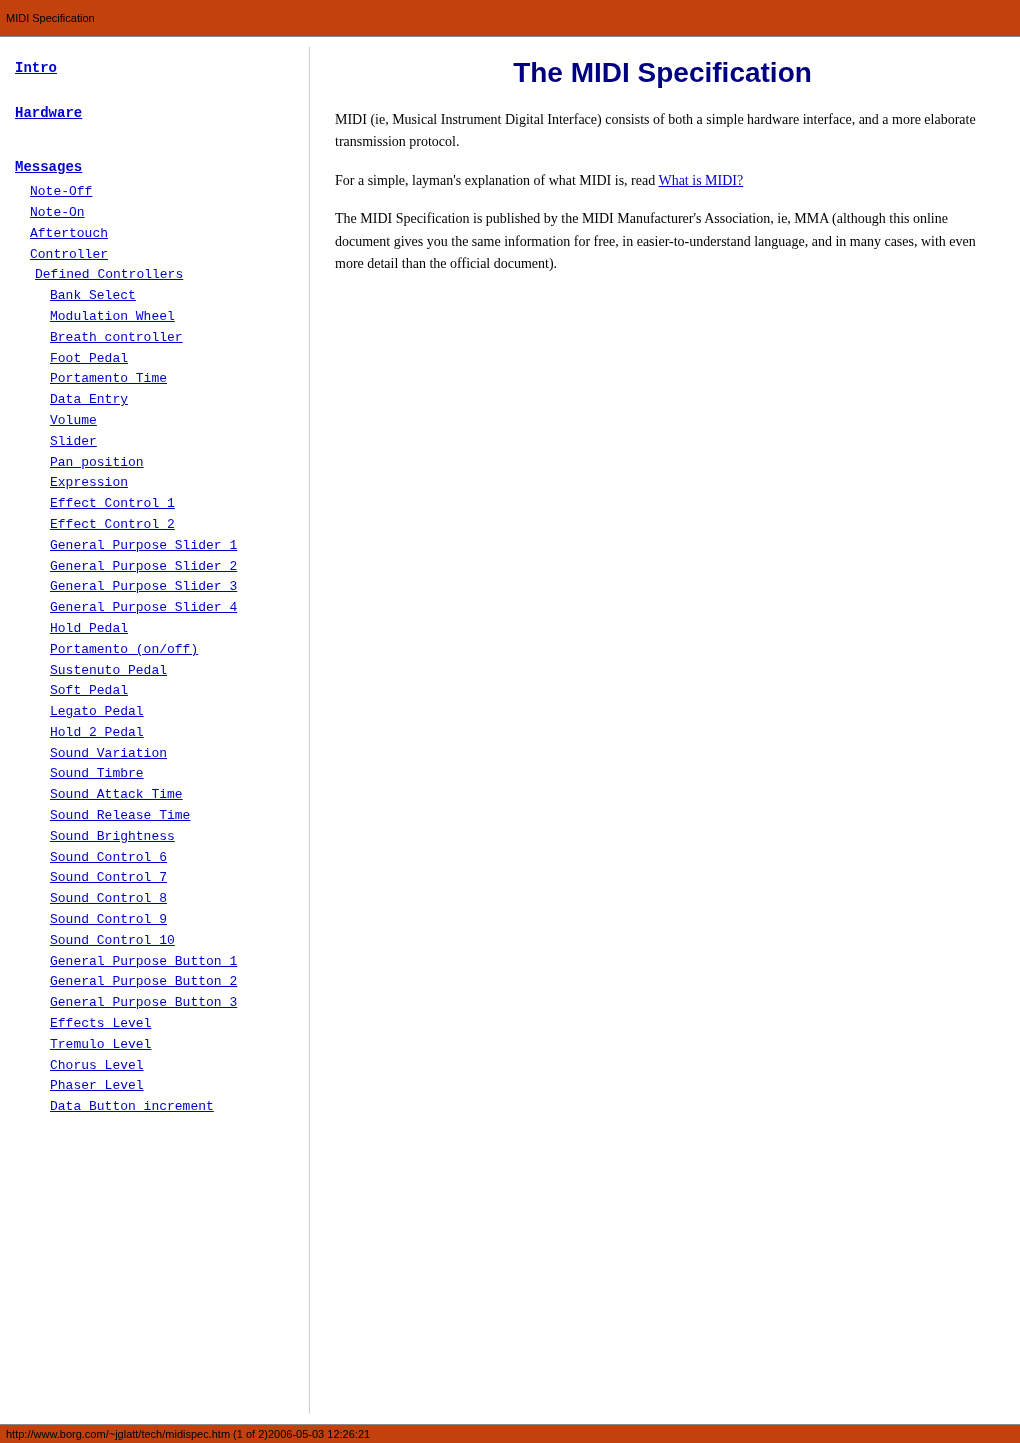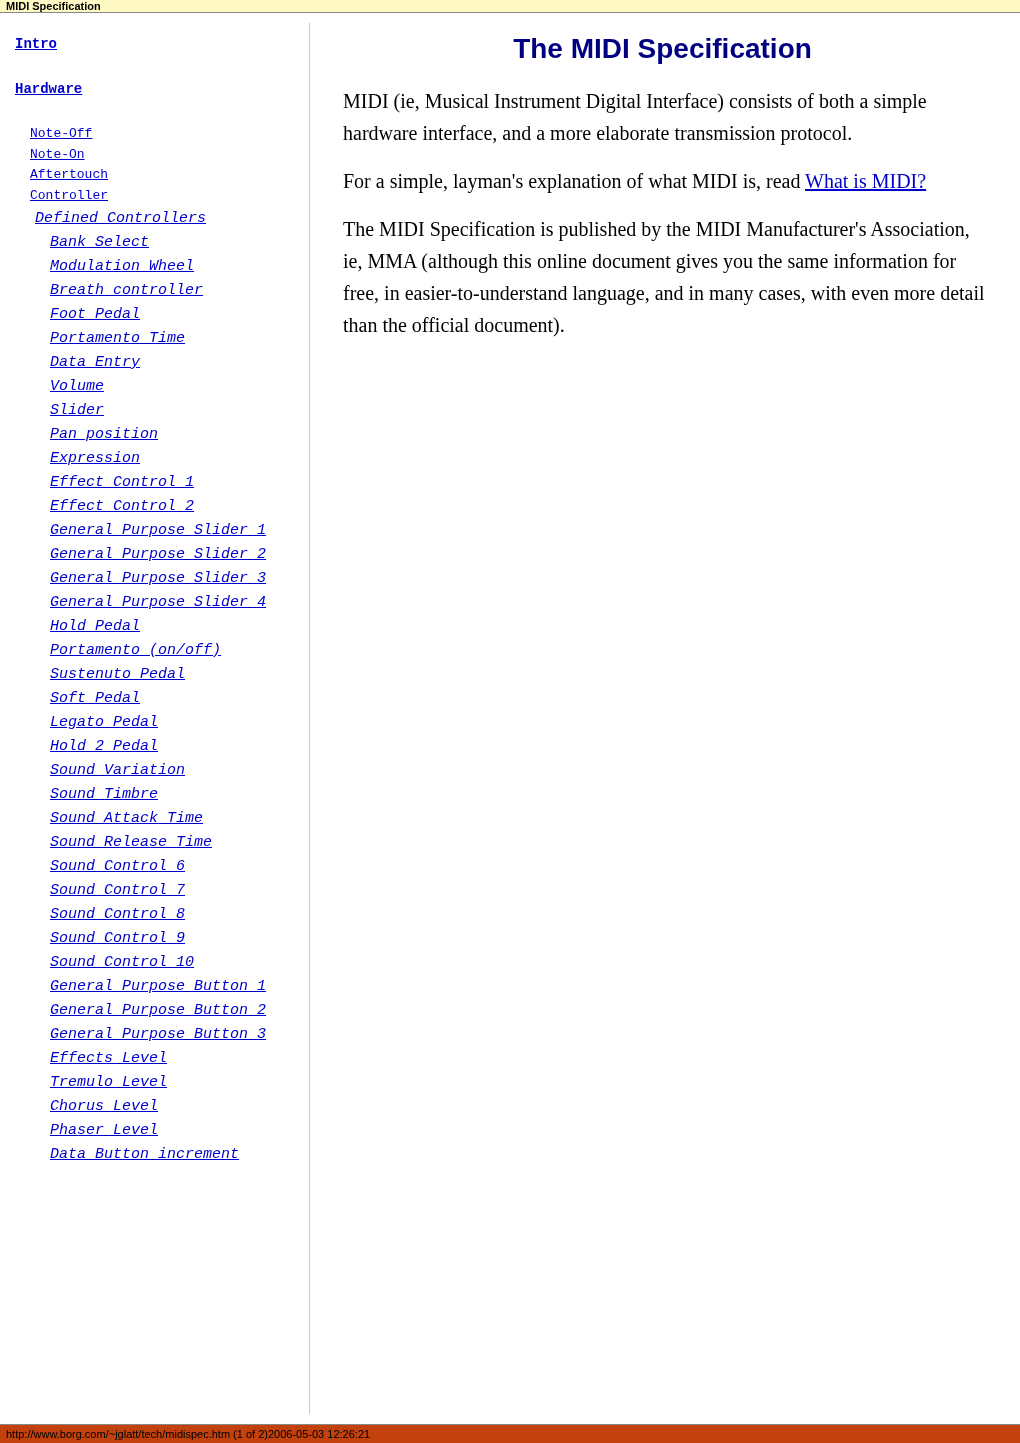--- a/index.html
+++ b/index.html
@@ -9,26 +9,25 @@
     }
 
     body {
       font-family: Times New Roman, serif;
       font-size: 14px;
       background: #ffffff;
       color: #000000;
     }
 
     .title-bar {
-      background: #fef9c3;
+      background: #c2410c;
       border-bottom: 1px solid #888;
-      padding: 0 6px;
+      padding: 12px 6px;
       font-size: 11px;
       font-family: Arial, sans-serif;
-      font-weight: bold;
     }
 
     .page-wrapper {
       display: flex;
       flex-direction: column;
       min-height: 1443px;
     }
 
     .content-area {
       display: flex;
@@ -65,43 +64,41 @@
       margin-bottom: 4px;
     }
 
     .sidebar .sub-link {
       padding-left: 15px;
       font-size: 13px;
     }
 
     .sidebar .sub-sub-link {
       padding-left: 30px;
-      font-size: 15px;
-      font-style: italic;
+      font-size: 13px;
     }
 
     .main-content {
       flex: 1;
       padding: 10px 30px 10px 25px;
     }
 
     .main-content h1 {
       font-family: Arial, sans-serif;
       font-size: 28px;
       font-weight: bold;
       text-align: center;
       color: #000080;
       margin-bottom: 20px;
     }
 
     .main-content p {
-      font-size: 20px;
+      font-size: 14px;
       line-height: 1.6;
       margin-bottom: 16px;
-      margin-left: 8px;
     }
 
     .main-content a {
       color: #0000cc;
       text-decoration: underline;
     }
 
     .status-bar {
       border-top: 1px solid #888;
       padding: 3px 6px;
@@ -125,20 +122,21 @@
     <div class="sidebar">
 
       <a class="top-link" href="#intro">Intro</a>
 
       <br>
 
       <a class="top-link" href="#hardware">Hardware</a>
 
       <br>
 
+      <a class="section-link" href="#messages">Messages</a>
 
       <a class="sub-link" href="#note-off">Note-Off</a>
       <a class="sub-link" href="#note-on">Note-On</a>
       <a class="sub-link" href="#aftertouch">Aftertouch</a>
       <a class="sub-link" href="#controller">Controller</a>
       <a class="sub-sub-link" style="padding-left:20px;" href="#defined-controllers">Defined Controllers</a>
       <a class="sub-sub-link" style="padding-left:35px;" href="#bank-select">Bank Select</a>
       <a class="sub-sub-link" style="padding-left:35px;" href="#modulation-wheel">Modulation Wheel</a>
       <a class="sub-sub-link" style="padding-left:35px;" href="#breath-controller">Breath controller</a>
       <a class="sub-sub-link" style="padding-left:35px;" href="#foot-pedal">Foot Pedal</a>
@@ -157,20 +155,21 @@
       <a class="sub-sub-link" style="padding-left:35px;" href="#hold-pedal">Hold Pedal</a>
       <a class="sub-sub-link" style="padding-left:35px;" href="#portamento-onoff">Portamento (on/off)</a>
       <a class="sub-sub-link" style="padding-left:35px;" href="#sustenuto-pedal">Sustenuto Pedal</a>
       <a class="sub-sub-link" style="padding-left:35px;" href="#soft-pedal">Soft Pedal</a>
       <a class="sub-sub-link" style="padding-left:35px;" href="#legato-pedal">Legato Pedal</a>
       <a class="sub-sub-link" style="padding-left:35px;" href="#hold-2-pedal">Hold 2 Pedal</a>
       <a class="sub-sub-link" style="padding-left:35px;" href="#sound-variation">Sound Variation</a>
       <a class="sub-sub-link" style="padding-left:35px;" href="#sound-timbre">Sound Timbre</a>
       <a class="sub-sub-link" style="padding-left:35px;" href="#sound-attack-time">Sound Attack Time</a>
       <a class="sub-sub-link" style="padding-left:35px;" href="#sound-release-time">Sound Release Time</a>
+      <a class="sub-sub-link" style="padding-left:35px;" href="#sound-brightness">Sound Brightness</a>
       <a class="sub-sub-link" style="padding-left:35px;" href="#sound-control-6">Sound Control 6</a>
       <a class="sub-sub-link" style="padding-left:35px;" href="#sound-control-7">Sound Control 7</a>
       <a class="sub-sub-link" style="padding-left:35px;" href="#sound-control-8">Sound Control 8</a>
       <a class="sub-sub-link" style="padding-left:35px;" href="#sound-control-9">Sound Control 9</a>
       <a class="sub-sub-link" style="padding-left:35px;" href="#sound-control-10">Sound Control 10</a>
       <a class="sub-sub-link" style="padding-left:35px;" href="#general-purpose-button-1">General Purpose Button 1</a>
       <a class="sub-sub-link" style="padding-left:35px;" href="#general-purpose-button-2">General Purpose Button 2</a>
       <a class="sub-sub-link" style="padding-left:35px;" href="#general-purpose-button-3">General Purpose Button 3</a>
       <a class="sub-sub-link" style="padding-left:35px;" href="#effects-level">Effects Level</a>
       <a class="sub-sub-link" style="padding-left:35px;" href="#tremulo-level">Tremulo Level</a>

